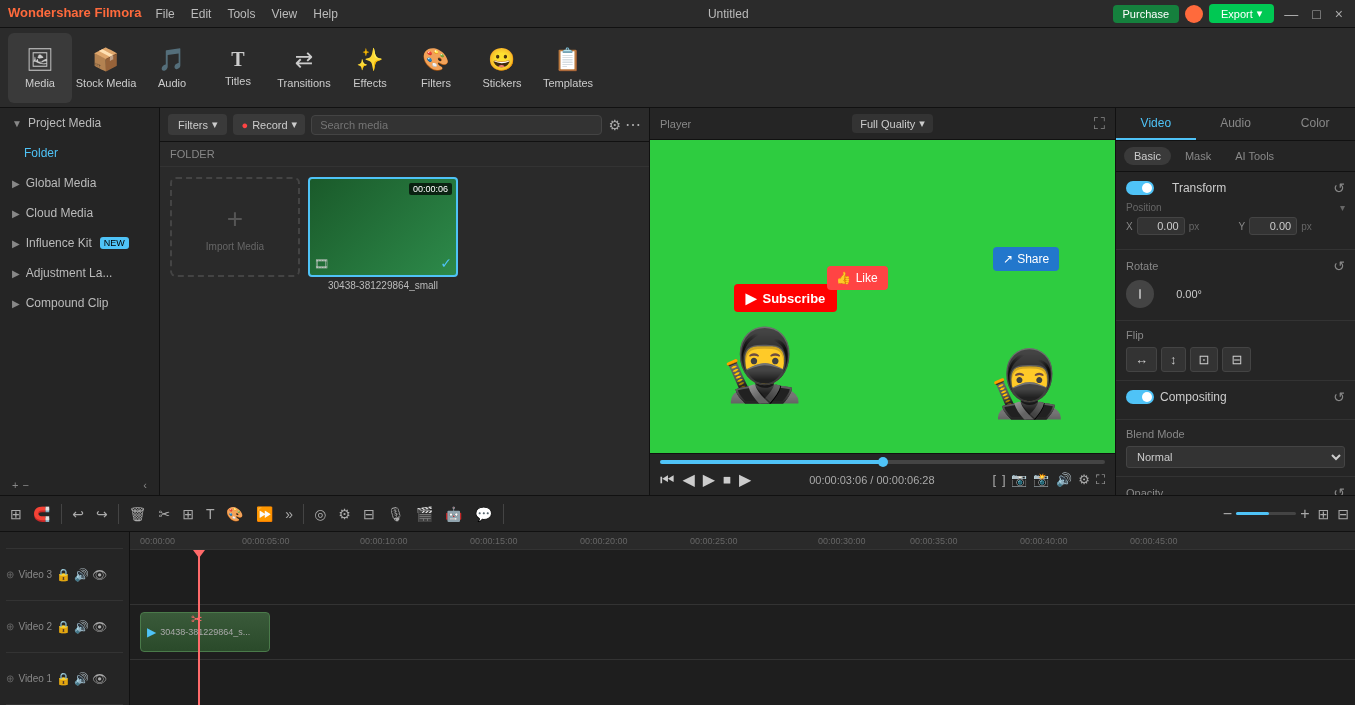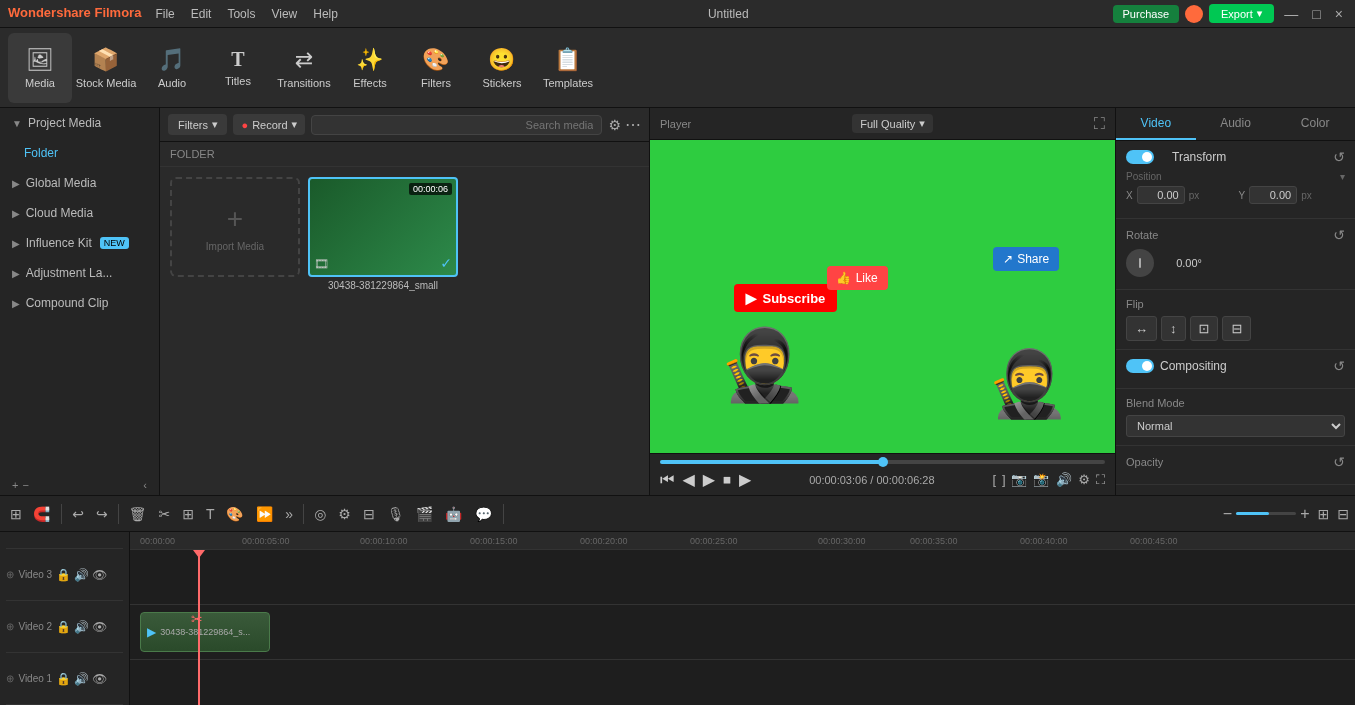--- a/index.html
+++ b/index.html
@@ -35,21 +35,21 @@
     .panel-item .arrow { font-size: 10px; color: #888; }
     .panel-item .new-badge { background: #4fc3f7; color: #000; font-size: 9px; padding: 1px 4px; border-radius: 3px; margin-left: 2px; }
     .panel-item-sub { padding-left: 24px; }
     .panel-add-btn { display: flex; align-items: center; gap: 4px; padding: 4px 12px; cursor: pointer; color: #888; font-size: 11px; }
 
     
     .media-panel { width: 490px; background: #2a2a2a; border-right: 1px solid #111; display: flex; flex-direction: column; }
     .media-toolbar { display: flex; align-items: center; gap: 6px; padding: 6px 8px; border-bottom: 1px solid #111; }
     .btn-import { background: #3a3a3a; color: #ccc; border: none; border-radius: 4px; padding: 4px 10px; font-size: 11px; cursor: pointer; display: flex; align-items: center; gap: 4px; }
     .btn-record { background: #3a3a3a; color: #ccc; border: none; border-radius: 4px; padding: 4px 8px; font-size: 11px; cursor: pointer; display: flex; align-items: center; gap: 4px; }
-    .search-box { flex: 1; background: #333; border: 1px solid #444; border-radius: 4px; color: #ccc; padding: 3px 8px; font-size: 11px; text-align: right; }
+    .search-box { flex: 1; background: #333; border: 1px solid #444; border-radius: 4px; color: #ccc; padding: 3px 8px; font-size: 11px; }
     .media-actions { display: flex; gap: 4px; }
     .media-folder-header { padding: 6px 10px; font-size: 11px; color: #888; border-bottom: 1px solid #333; }
     .media-grid { display: flex; flex-wrap: wrap; gap: 8px; padding: 10px; flex: 1; align-content: flex-start; }
     .media-import-btn { width: 130px; height: 100px; border: 2px dashed #444; border-radius: 6px; display: flex; flex-direction: column; align-items: center; justify-content: center; cursor: pointer; color: #666; gap: 6px; }
     .media-thumb { width: 150px; }
     .media-thumb-img { width: 150px; height: 100px; background: #2d7a4a; border-radius: 4px; position: relative; overflow: hidden; cursor: pointer; border: 2px solid transparent; }
     .media-thumb-img.selected { border-color: #4fc3f7; }
     .media-thumb-label { font-size: 10px; color: #bbb; margin-top: 3px; text-align: center; overflow: hidden; text-overflow: ellipsis; white-space: nowrap; }
     .media-thumb-duration { position: absolute; top: 4px; right: 4px; background: rgba(0,0,0,0.7); color: #fff; font-size: 9px; padding: 1px 4px; border-radius: 2px; }
     .media-check { position: absolute; bottom: 4px; right: 4px; color: #4fc3f7; font-size: 14px; }
@@ -337,20 +337,25 @@
         </div>
       </div>
     </div>
   </div>
 
   <div class="right-panel">
     <div class="right-tabs">
       <div class="right-tab active">Video</div>
       <div class="right-tab">Audio</div>
       <div class="right-tab">Color</div>
+    </div>
+    <div class="sub-tabs">
+      <div class="sub-tab active">Basic</div>
+      <div class="sub-tab">Mask</div>
+      <div class="sub-tab">AI Tools</div>
     </div>
 
     <div class="prop-section">
       <div class="prop-row">
         <div class="prop-toggle">
           <div class="prop-toggle-knob"></div>
         </div>
         <span class="prop-title" style="margin-left:18px;">Transform</span>
         <button class="prop-reset-btn" style="margin-left:auto;">↺</button>
       </div>

